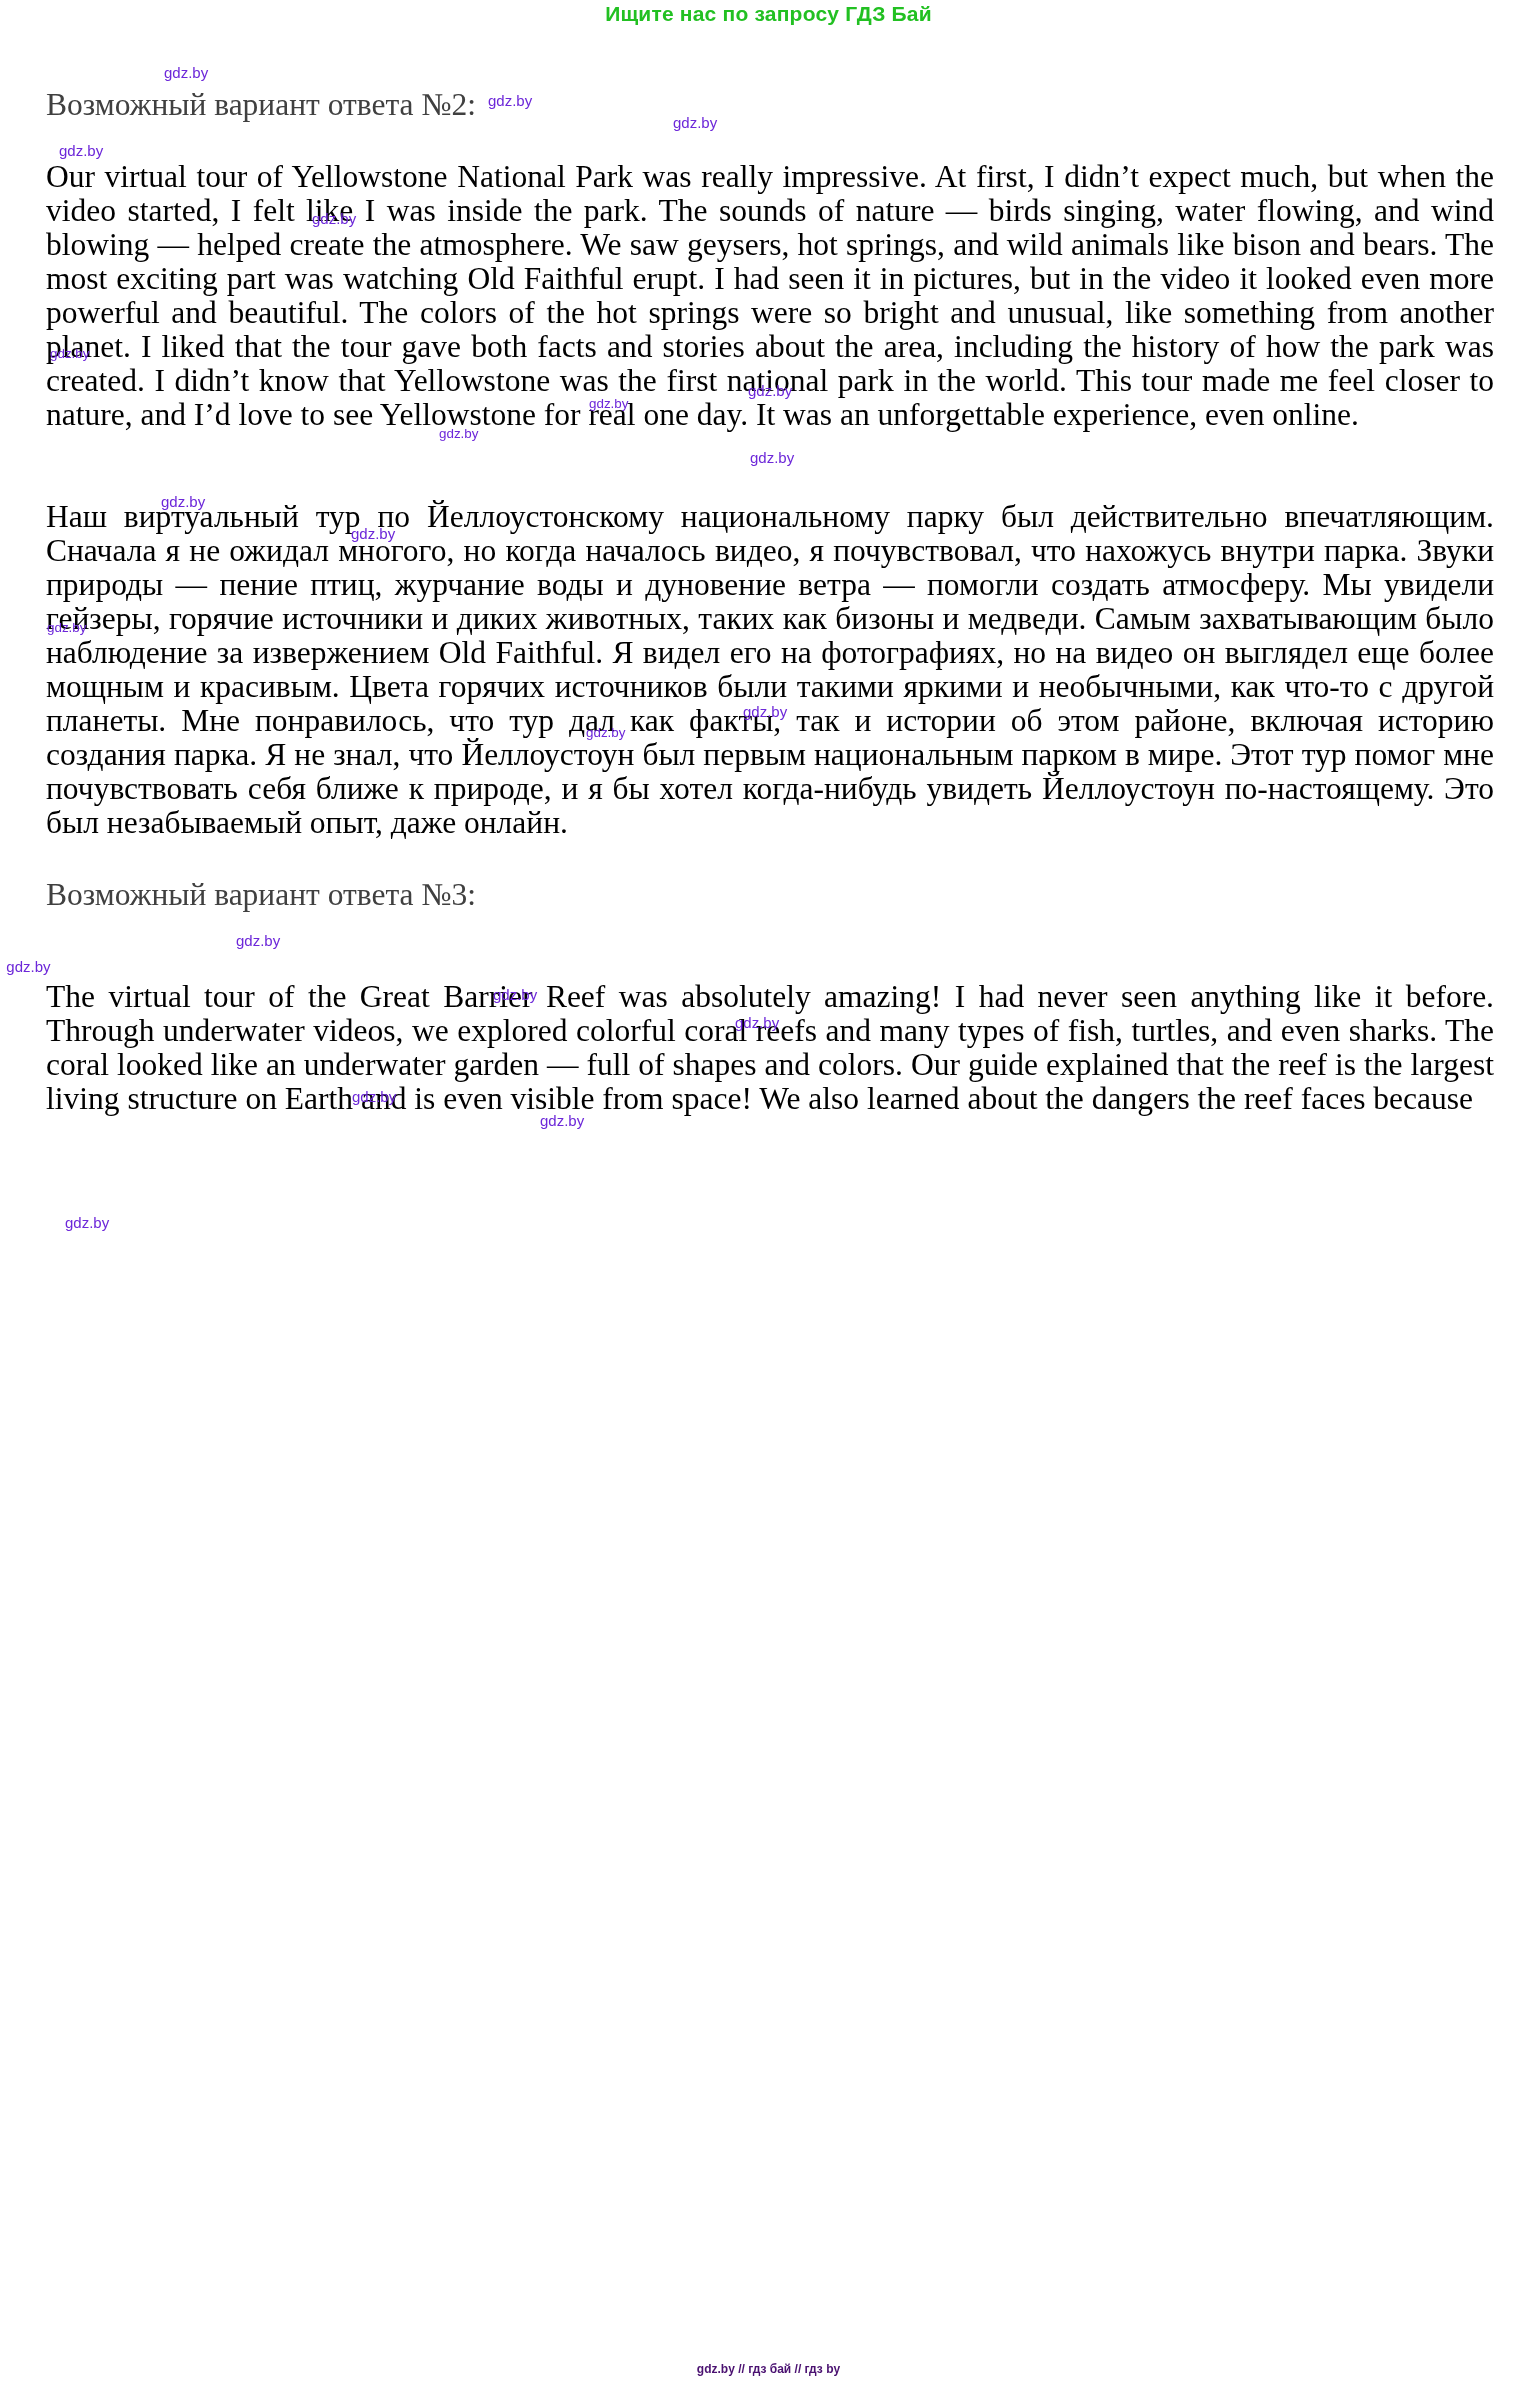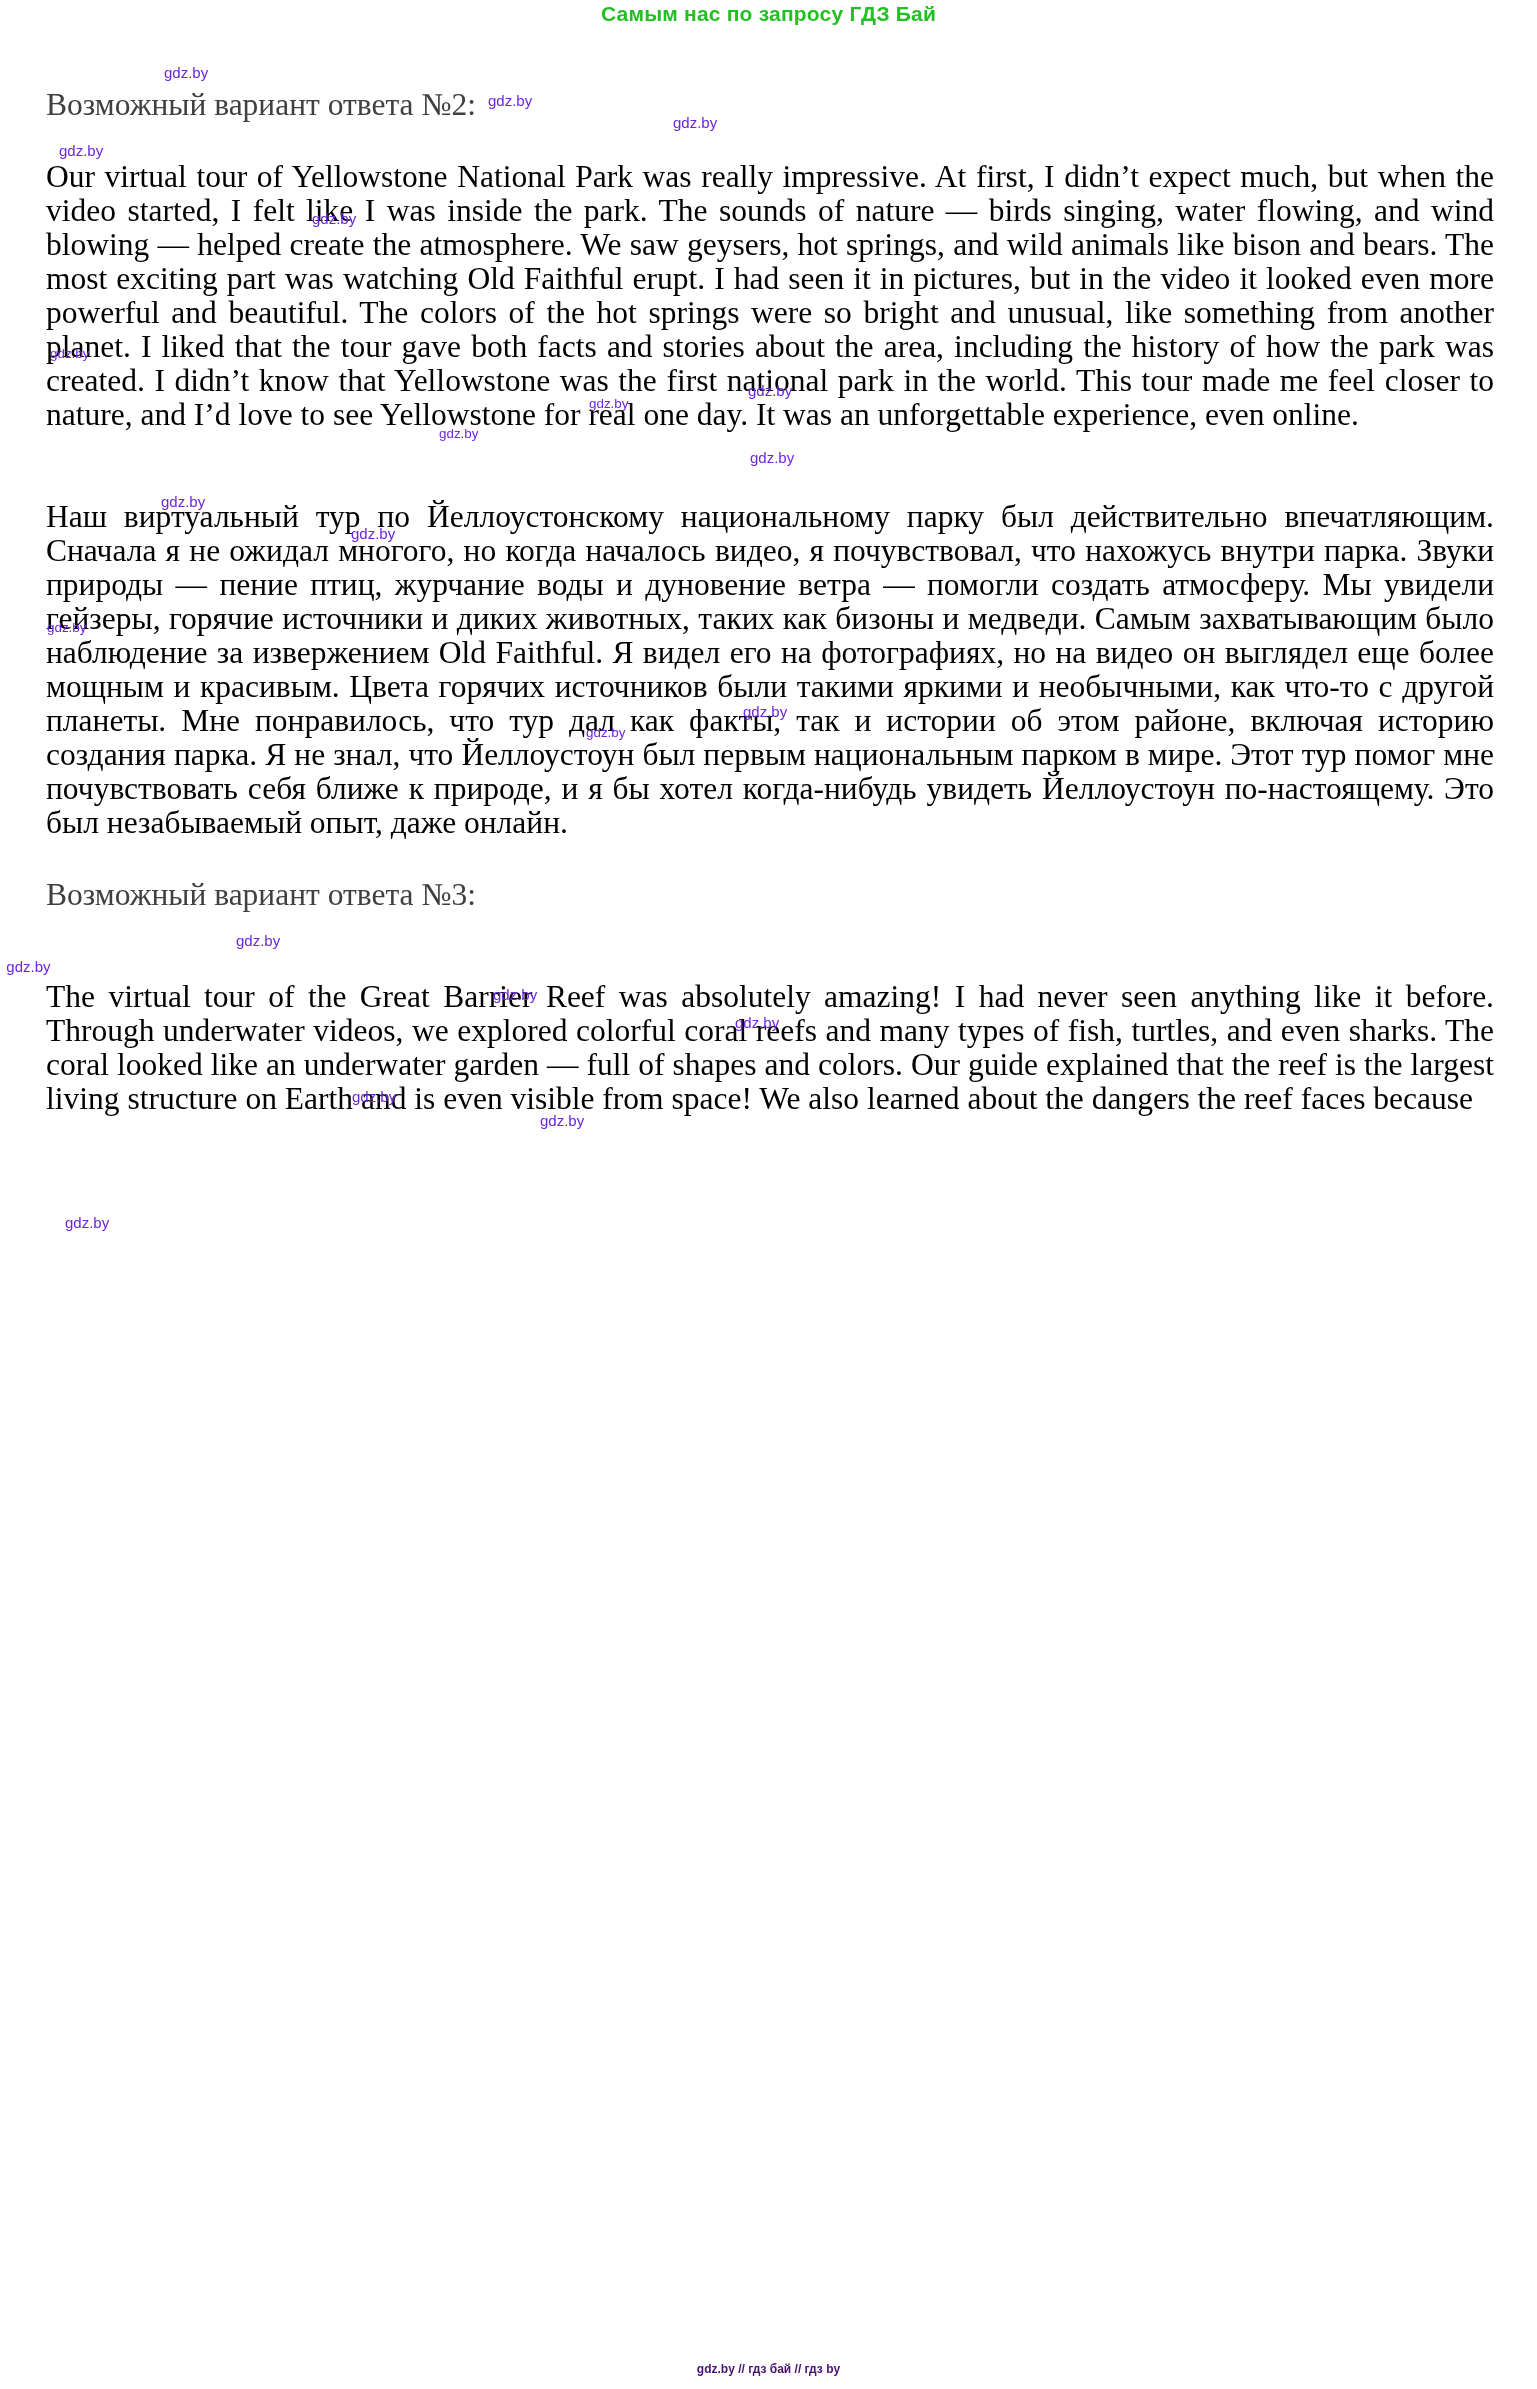--- a/index.html
+++ b/index.html
@@ -93,21 +93,21 @@
     font-size: 12px;
     color: #4b1271;
     white-space: nowrap;
   }
 </style>
 </head>
 <body>
 
 <div id="page">
 
-  <div id="promo-header">Самым нас по запросу ГДЗ Бай</div>
+  <div id="promo-header">Ищите нас по запросу ГДЗ Бай</div>
 
   <div id="content">
 
 
     <div class="gap-lg"></div>
 
     <p class="heading">Возможный вариант ответа №2:</p>
 
     <div class="gap-md"></div>
 

